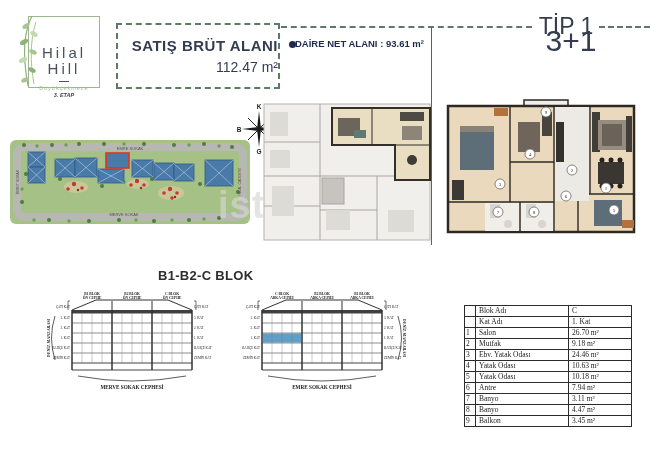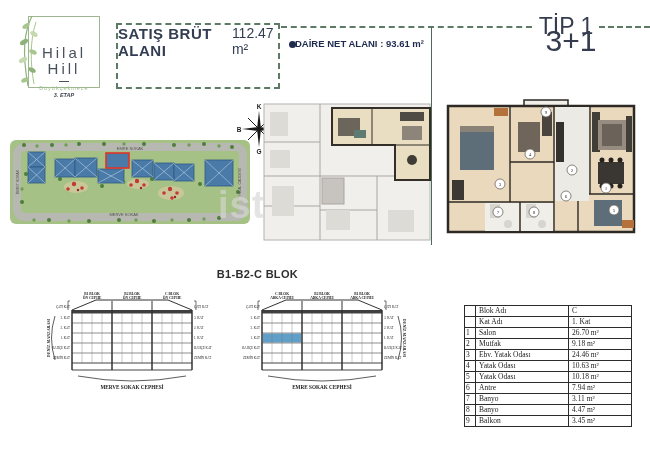--- a/index.html
+++ b/index.html
@@ -7,41 +7,41 @@
           font-family:"Liberation Sans",sans-serif;}
   
   .logo-box{position:absolute;left:28px;top:16px;width:72px;height:72px;
             border:1.5px solid #9db68f;box-sizing:border-box;text-align:center;padding-top:28px;}
   .logo-name{font-size:15px;letter-spacing:3px;color:#49525c;font-weight:400;line-height:16px;}
   .logo-dash{width:10px;height:1px;background:#49525c;margin:4px auto 3px auto;}
   .logo-loc{font-size:5.5px;color:#9fbe8d;letter-spacing:1px;}
   .logo-etap{font-size:5.5px;color:#3a424d;font-weight:bold;font-style:italic;margin-top:1px;}
   .leaves{position:absolute;left:14px;top:12px;z-index:2;}
   .dashed-box{position:absolute;left:116px;top:23px;width:164px;height:66px;
-              border:2px dashed #5c7a66;box-sizing:border-box;text-align:left;
-              display:flex;flex-direction:row;justify-content:center;gap:5px;}
+              border:2px dashed #5c7a66;box-sizing:border-box;text-align:right;
+              display:flex;flex-direction:column;justify-content:center;gap:5px;}
   .gross-label{font-size:15px;font-weight:600;color:#333d52;letter-spacing:.5px;}
   .gross-value{font-size:14px;color:#333d52;}
   .dash-line{position:absolute;top:26px;height:0;border-top:2px dashed #5c7a66;}
   .dot{position:absolute;left:289px;top:41px;width:7px;height:7px;border-radius:50%;background:#1e2b4f;}
   .net-label{position:absolute;left:295px;top:38px;font-size:9.5px;font-weight:bold;color:#1e2b4f;text-align:right;}
   .tip-label{position:absolute;left:523px;top:13px;width:86px;text-align:center;
              font-size:23px;font-weight:400;color:#343c4d;}
   .layout-label{position:absolute;left:523px;top:24px;width:96px;text-align:center;
                 font-size:30px;font-weight:500;color:#343c4d;}
   .vline{position:absolute;left:431px;top:27px;width:0;height:218px;border-left:1.5px solid #4e6b5a;}
   
   .siteplan{position:absolute;left:4px;top:134px;}
   .compass{position:absolute;left:234px;top:102px;}
   .midplan{position:absolute;left:262px;top:98px;}
   .rightplan{position:absolute;left:438px;top:92px;}
   .watermark{position:absolute;left:218px;top:184px;font-size:38px;font-weight:bold;
              color:#d7d7d4;opacity:.65;z-index:5;letter-spacing:1px;}
-  .blok-title{position:absolute;left:158px;top:268px;width:140px;text-align:right;
-              font-size:11px;font-weight:bold;color:#2e2e2e;letter-spacing:.3px;}
+  .blok-title{position:absolute;left:158px;top:268px;width:140px;text-align:left;
+              font-size:13px;font-weight:bold;color:#2e2e2e;letter-spacing:.3px;}
   .elevA{position:absolute;left:44px;top:288px;}
   .elevB{position:absolute;left:234px;top:288px;}
   
   .room-table{position:absolute;left:464px;top:305px;width:168px;border-collapse:collapse;
               font-family:"Liberation Serif",serif;font-size:7.5px;color:#1d1d1d;}
   .room-table td{border:1px solid #2b2b2b;padding:1px 3px;height:8px;line-height:8px;}
   .room-table td.no{width:8px;padding:1px 1px;}
   .room-table td.val{width:56px;}
   svg text{font-family:"Liberation Serif",serif;}
   svg text.sans{font-family:"Liberation Sans",sans-serif;}

